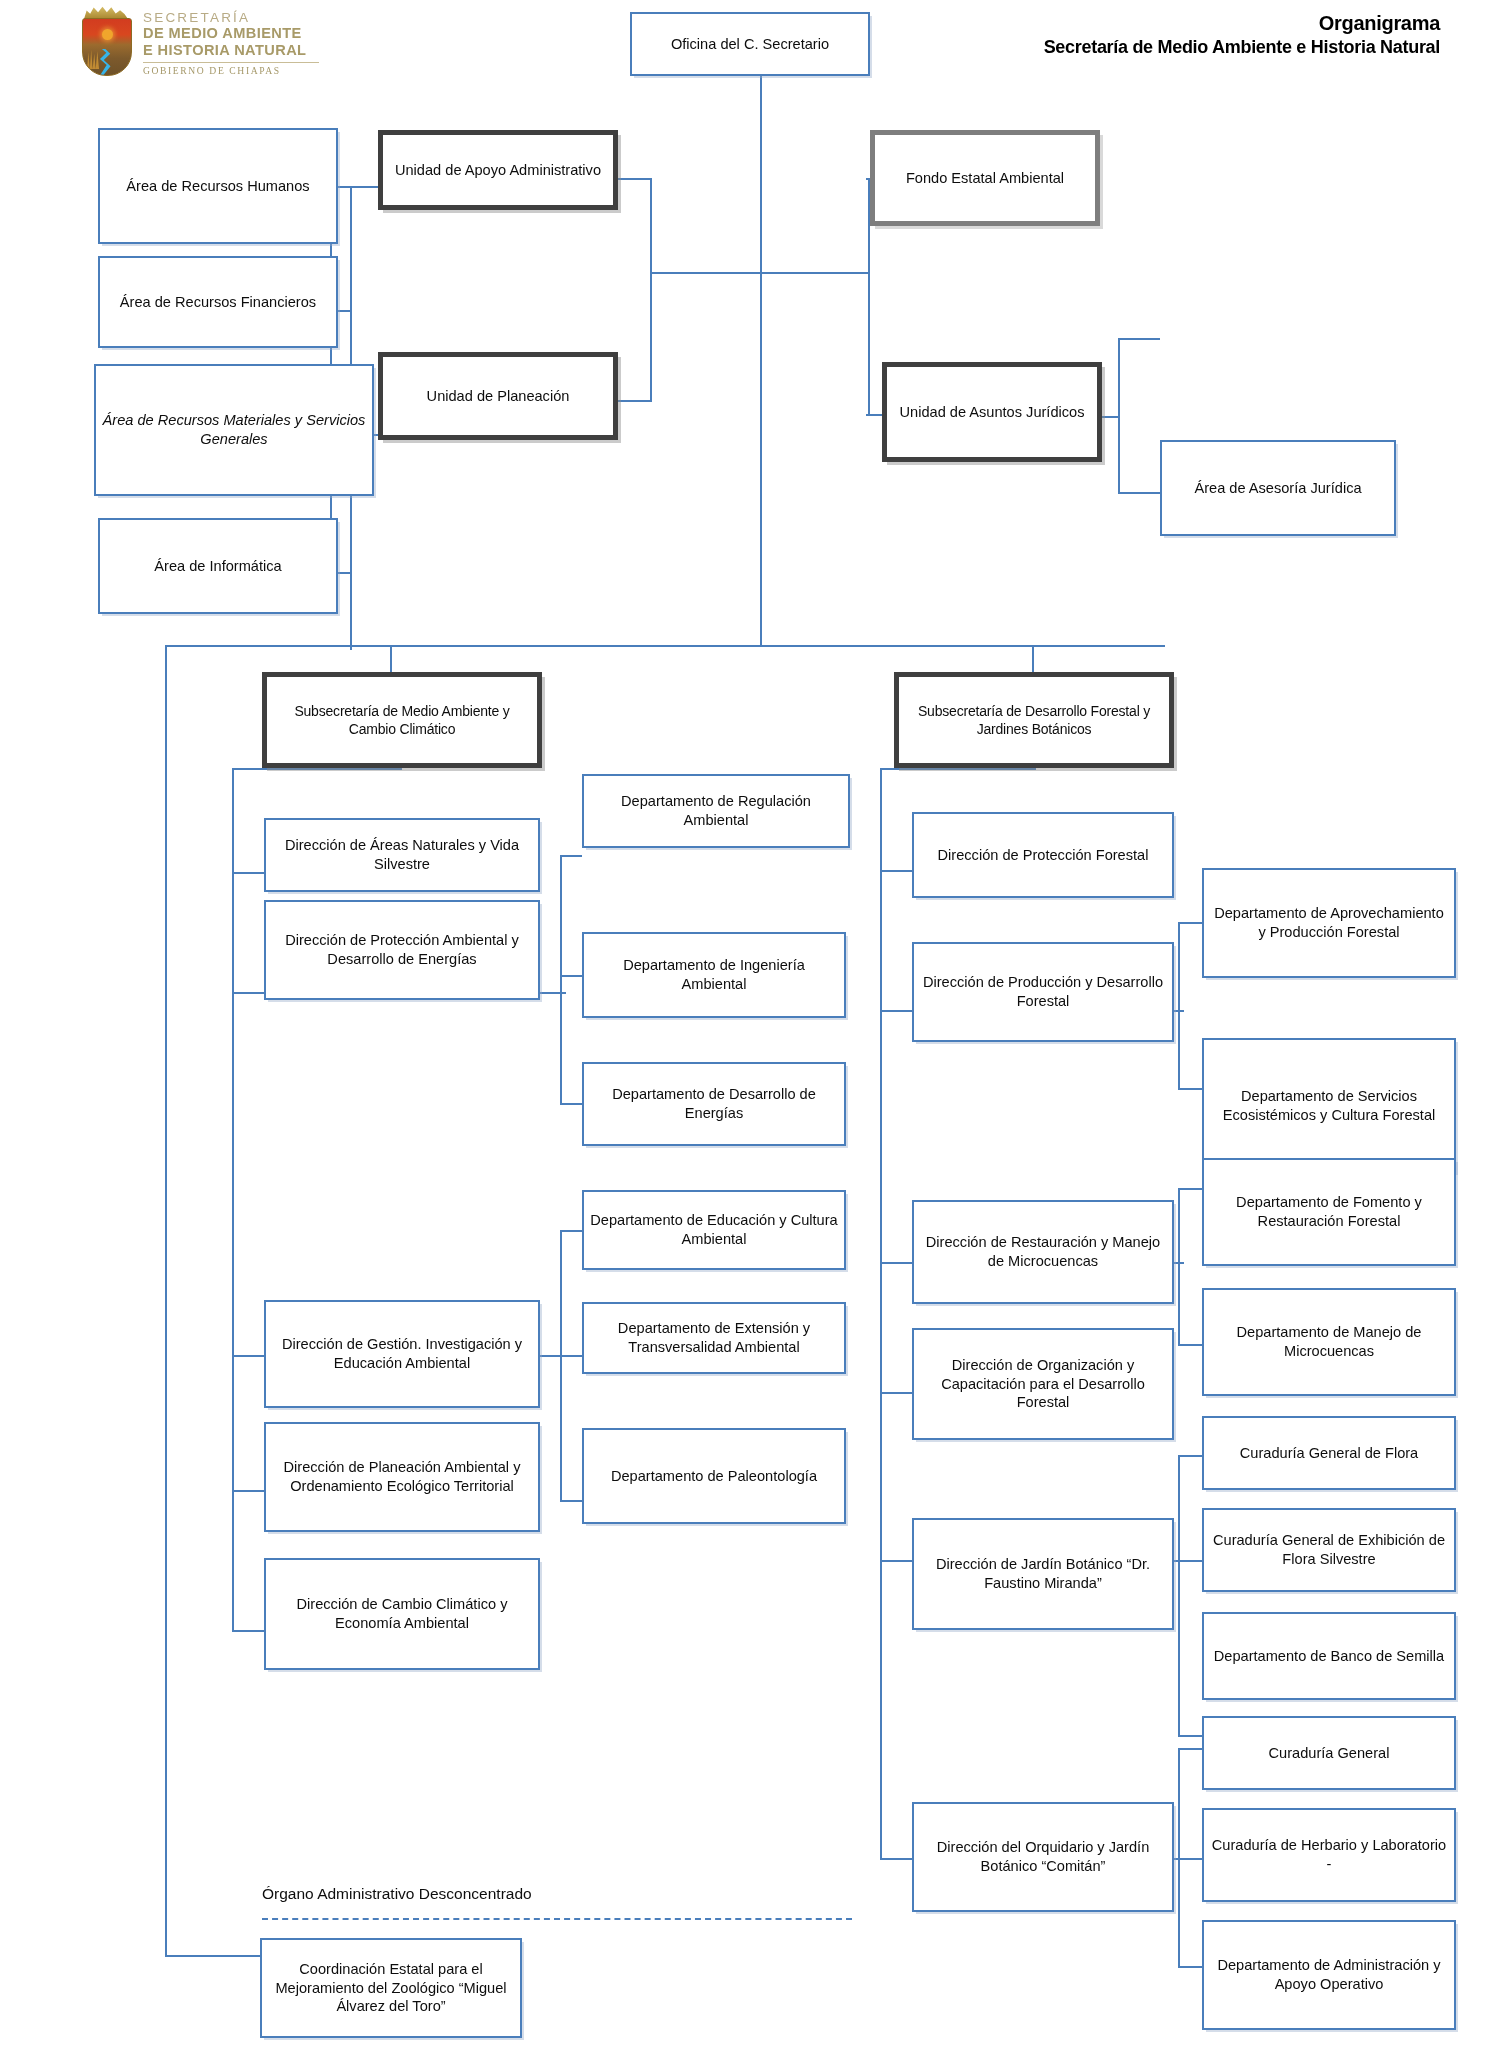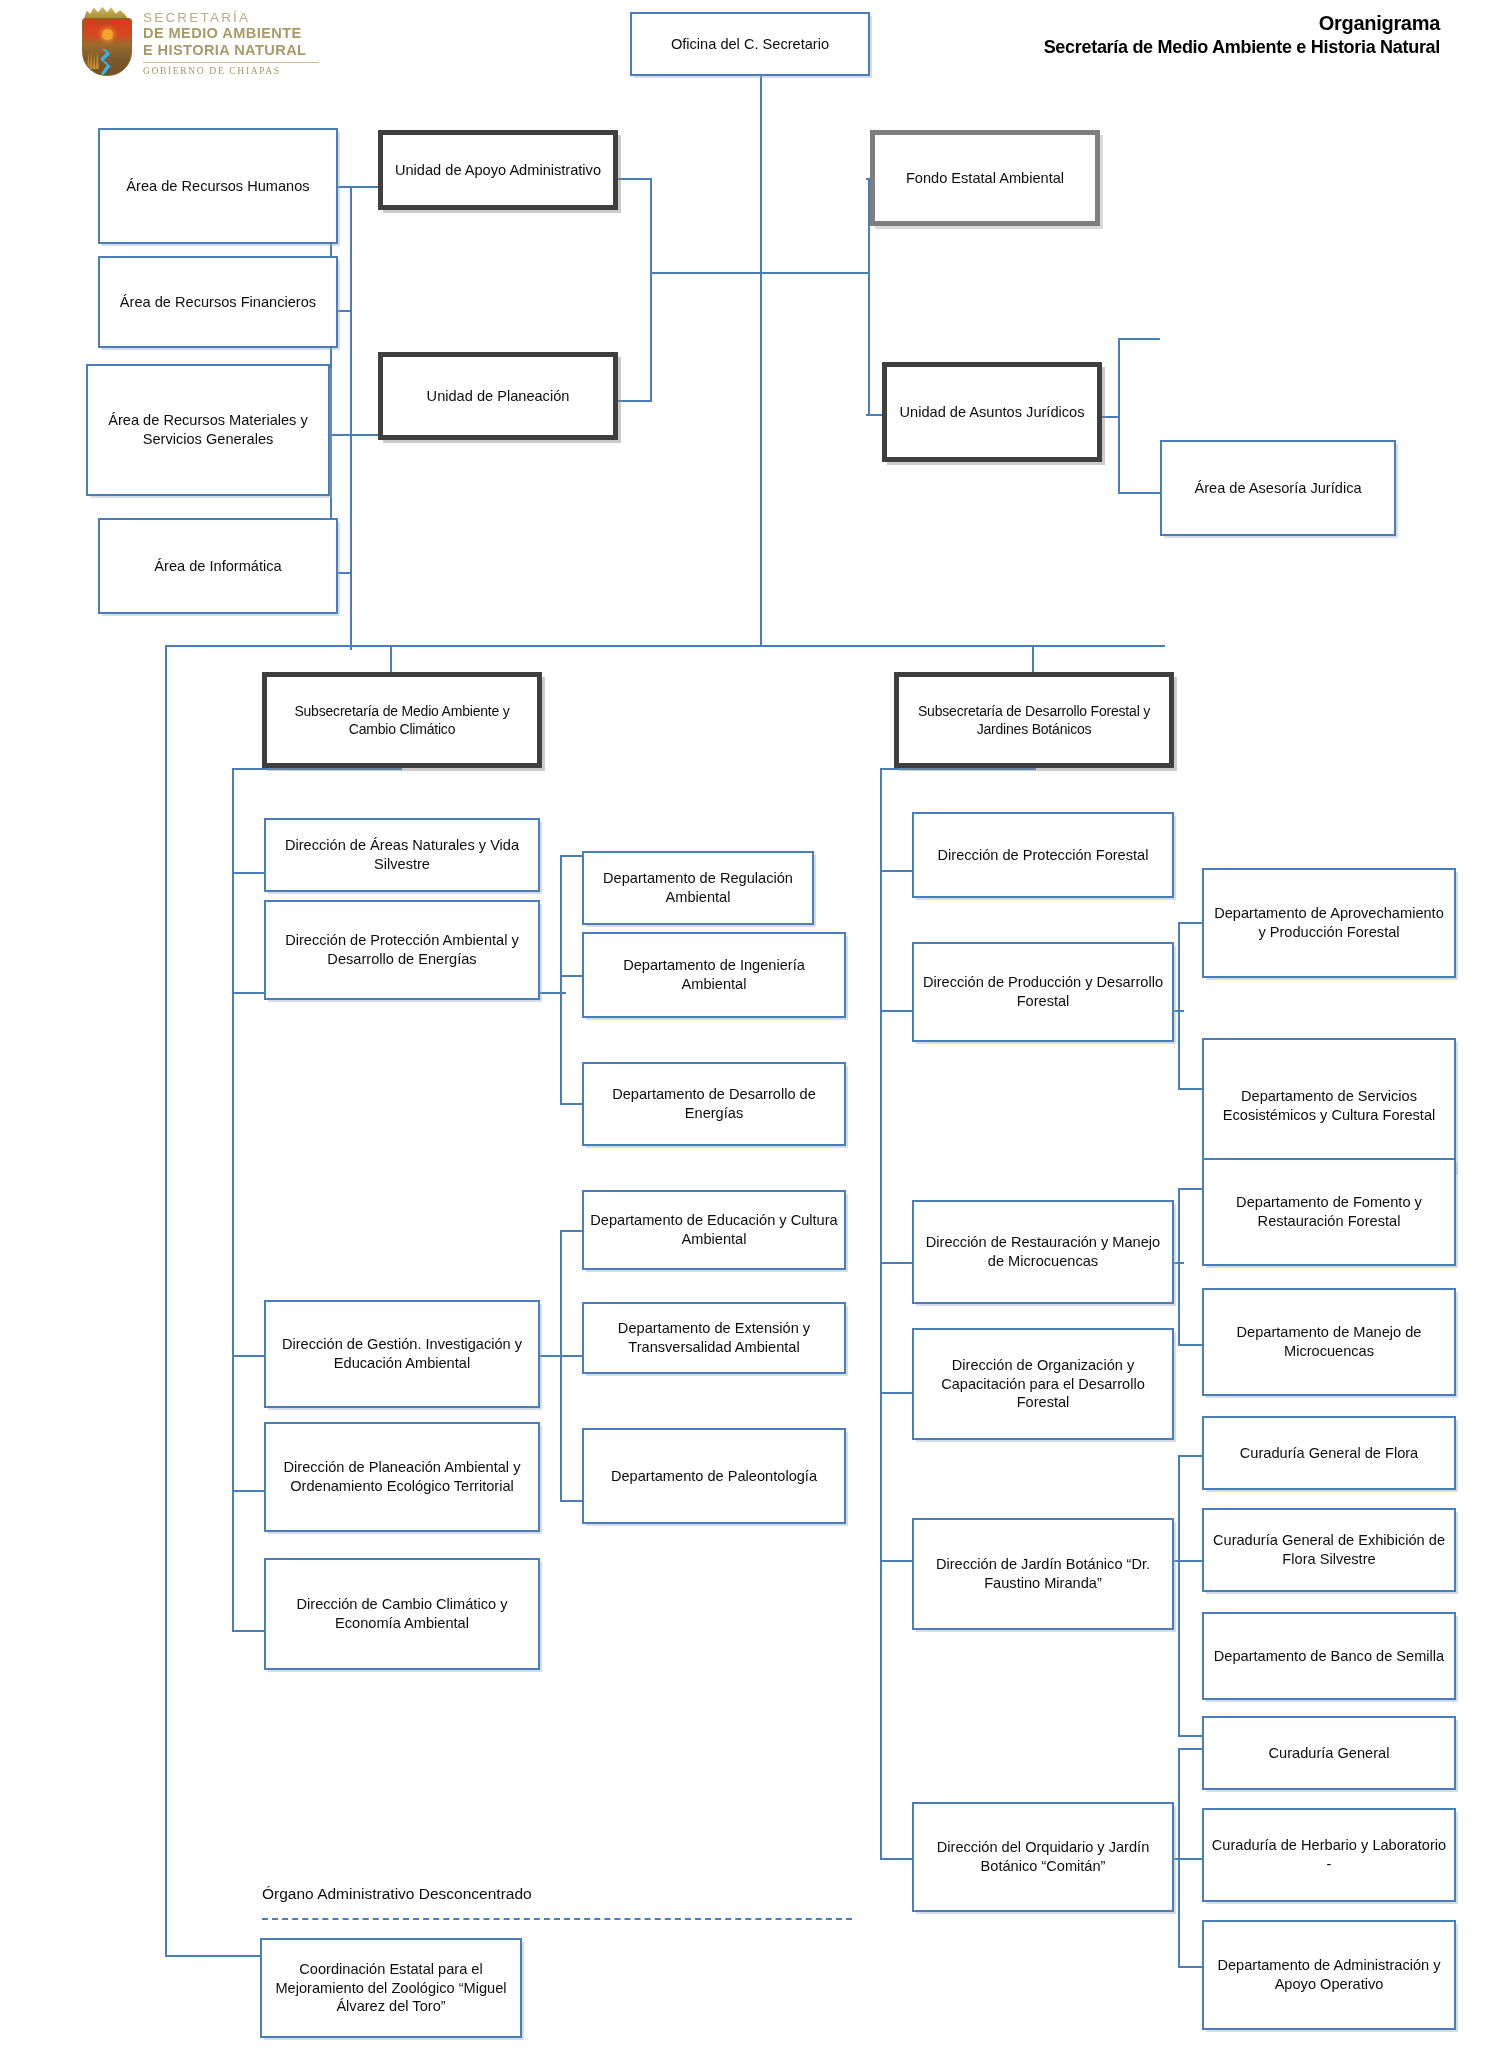--- a/index.html
+++ b/index.html
@@ -144,21 +144,21 @@
     </div>
 
   <div class="box blue f15" style="left:98px;top:128px;width:240px;height:116px;">
     <span class="txt">Área de Recursos Humanos</span>
     </div>
 
   <div class="box blue f15" style="left:98px;top:256px;width:240px;height:92px;">
     <span class="txt">Área de Recursos Financieros</span>
     </div>
 
-  <div class="box blue f15" style="left:86px;top:364px;width:244px;height:132px;">
+  <div class="box blue f15" style="left:94px;top:364px;width:280px;height:132px;font-style:italic;">
     <span class="txt">Área de Recursos Materiales y Servicios Generales</span>
     </div>
 
   <div class="box blue f15" style="left:98px;top:518px;width:240px;height:96px;">
     <span class="txt">Área de Informática</span>
     </div>
 
 
   <div class="box blue f15" style="left:1160px;top:440px;width:236px;height:96px;">
     <span class="txt">Área de Asesoría Jurídica</span>
@@ -213,21 +213,21 @@
     </div>
 
   <div class="box blue f15" style="left:264px;top:1422px;width:276px;height:110px;">
     <span class="txt">Dirección de Planeación Ambiental y Ordenamiento Ecológico Territorial</span>
     </div>
 
   <div class="box blue f15" style="left:264px;top:1558px;width:276px;height:112px;">
     <span class="txt">Dirección de Cambio Climático y Economía Ambiental</span>
     </div>
 
-  <div class="box blue f15" style="left:582px;top:851px;width:232px;height:74px;">
+  <div class="box blue f15" style="left:582px;top:774px;width:268px;height:74px;">
     <span class="txt">Departamento de Regulación Ambiental</span>
     </div>
 
   <div class="box blue f15" style="left:582px;top:932px;width:264px;height:86px;">
     <span class="txt">Departamento de Ingeniería Ambiental</span>
     </div>
 
   <div class="box blue f15" style="left:582px;top:1190px;width:264px;height:80px;">
     <span class="txt">Departamento de Educación y Cultura Ambiental</span>
     </div>

